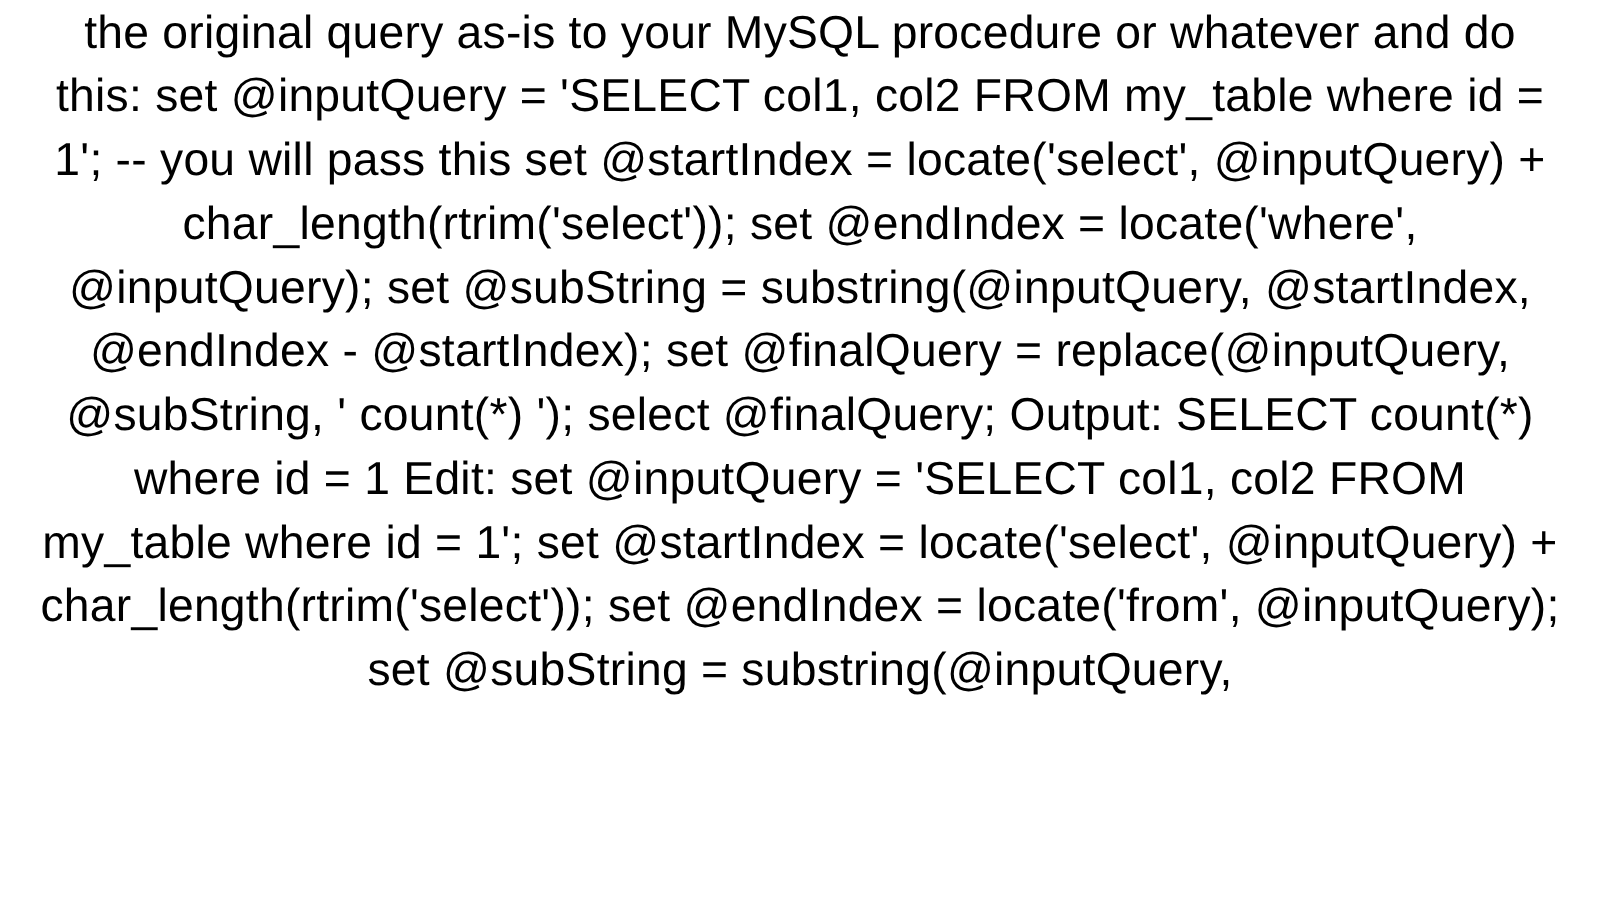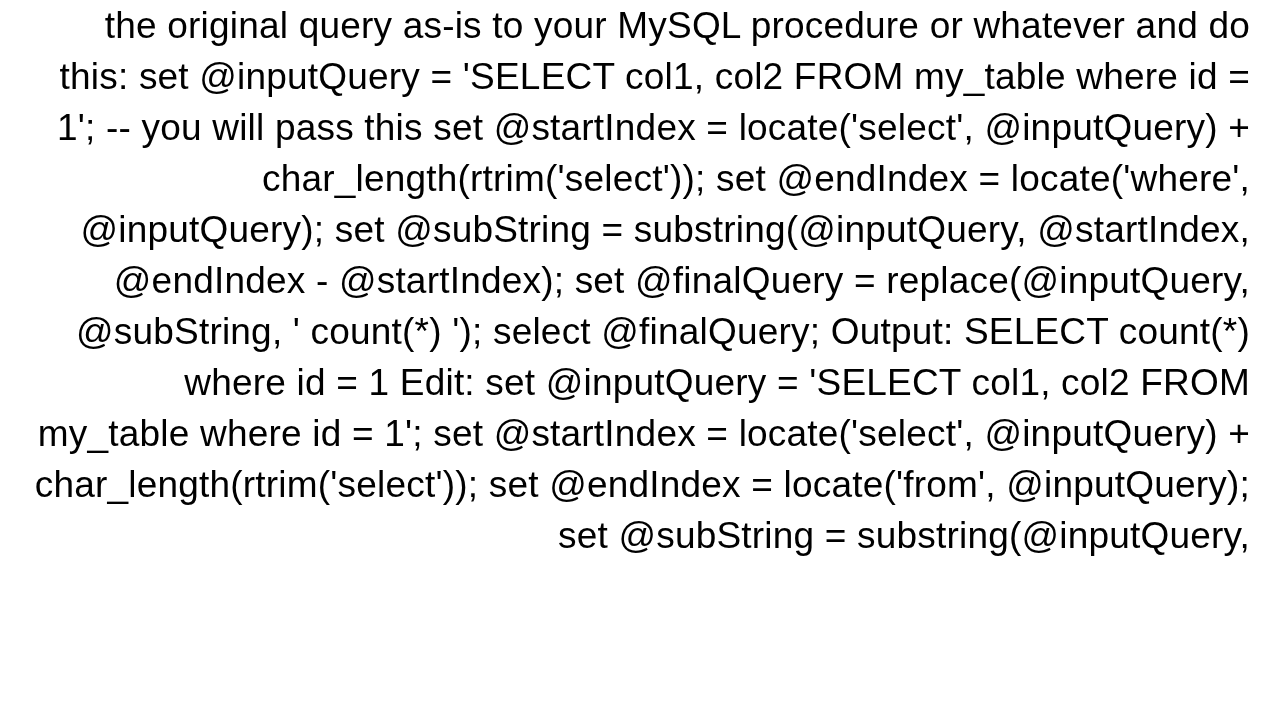--- a/index.html
+++ b/index.html
@@ -13,21 +13,21 @@
       background: #ffffff;
       font-family: Arial, Helvetica, sans-serif;
       overflow: hidden;
       display: flex;
       align-items: flex-start;
       justify-content: center;
     }
     .content {
       width: 100%;
       padding: 0 30px;
-      text-align: right;
+      text-align: center;
       font-size: 37px;
       line-height: 1.38;
       color: #000000;
       font-weight: 400;
       letter-spacing: 0.2px;
     }
   </style>
 </head>
 <body>
 

